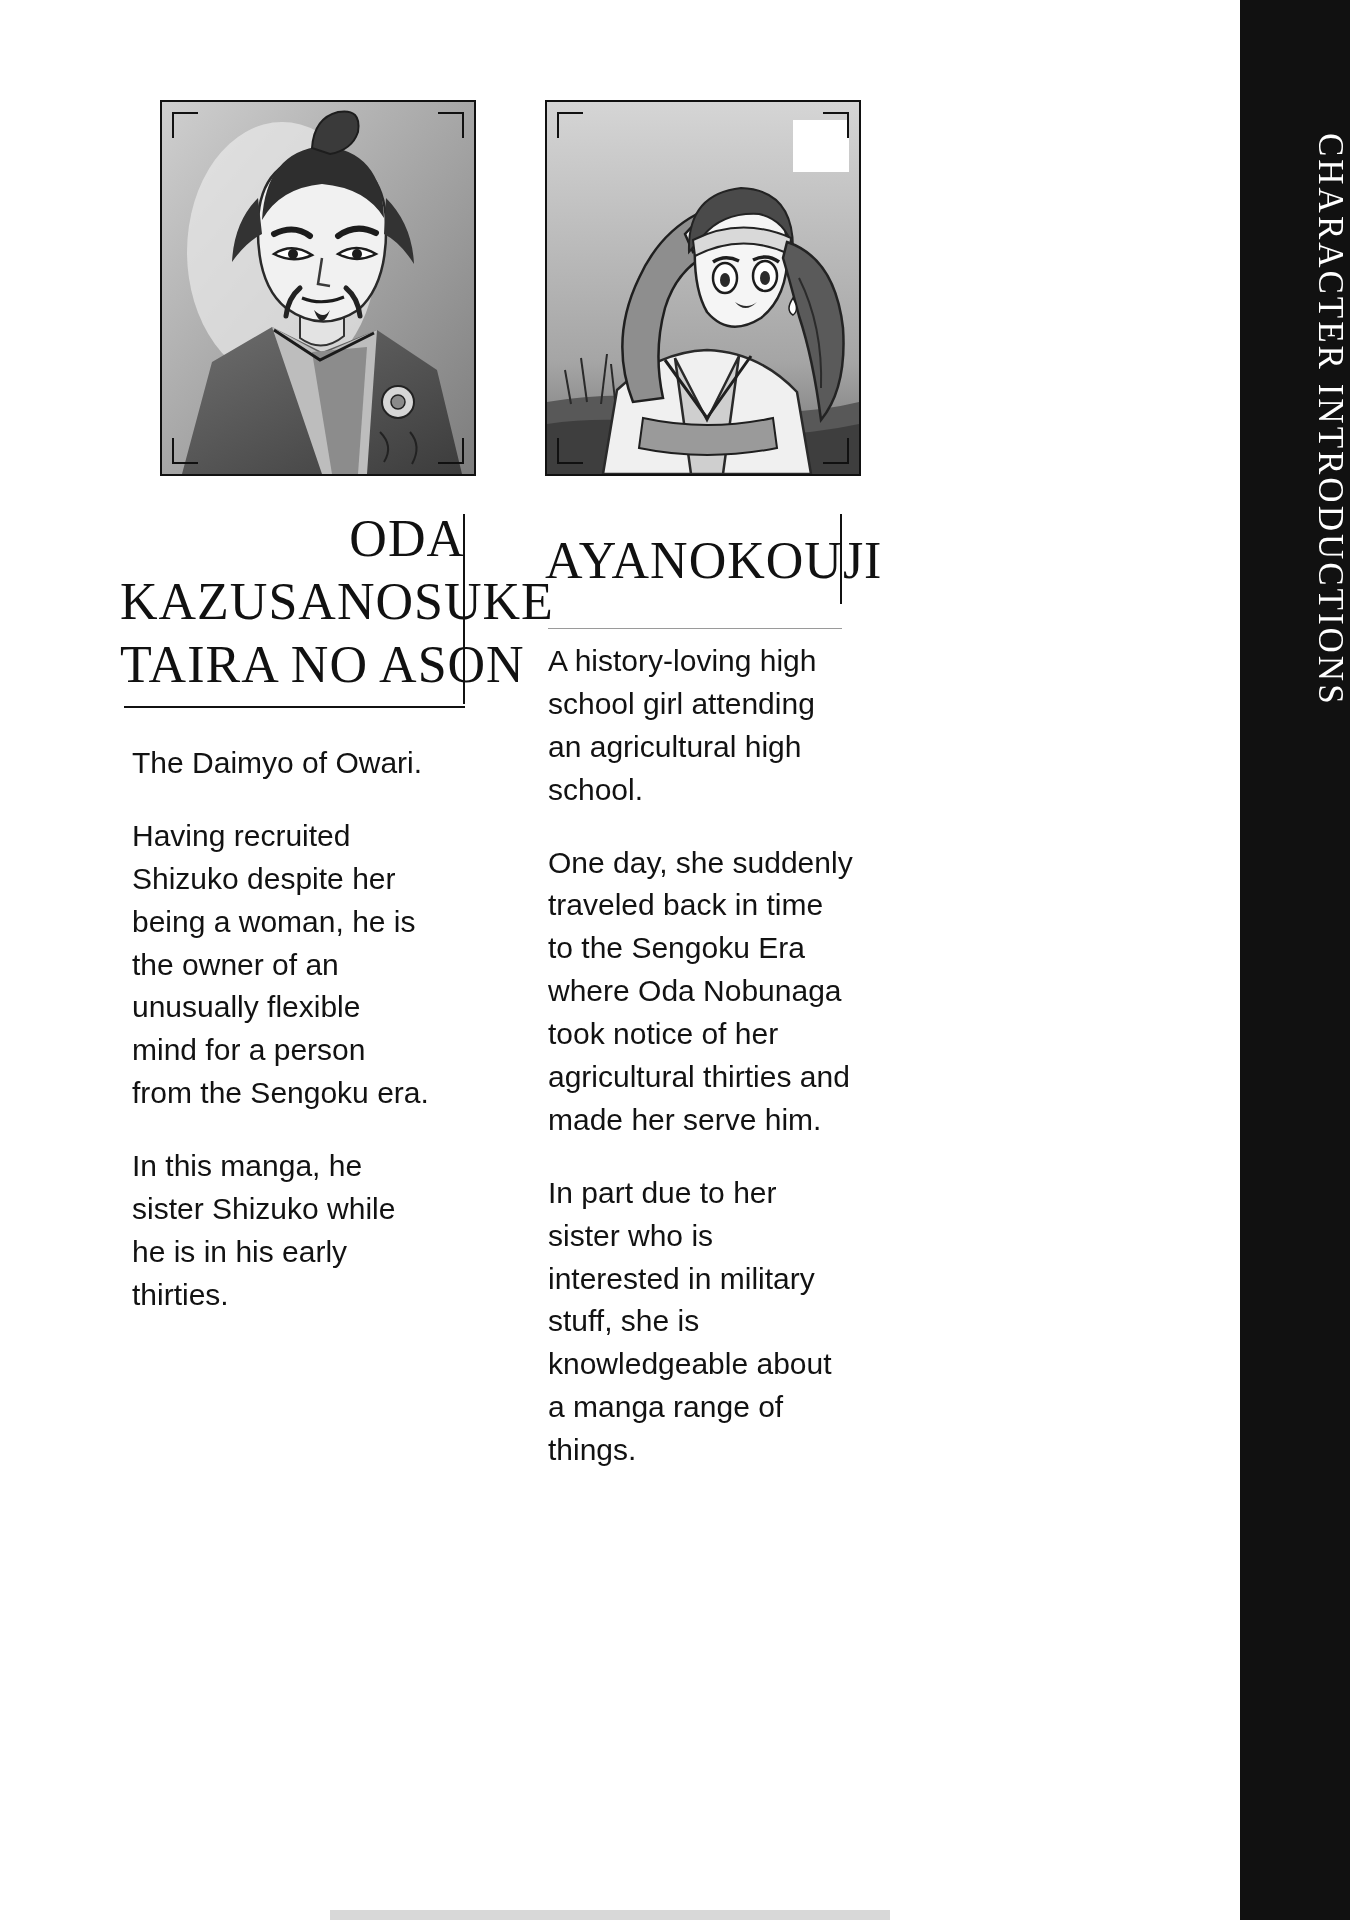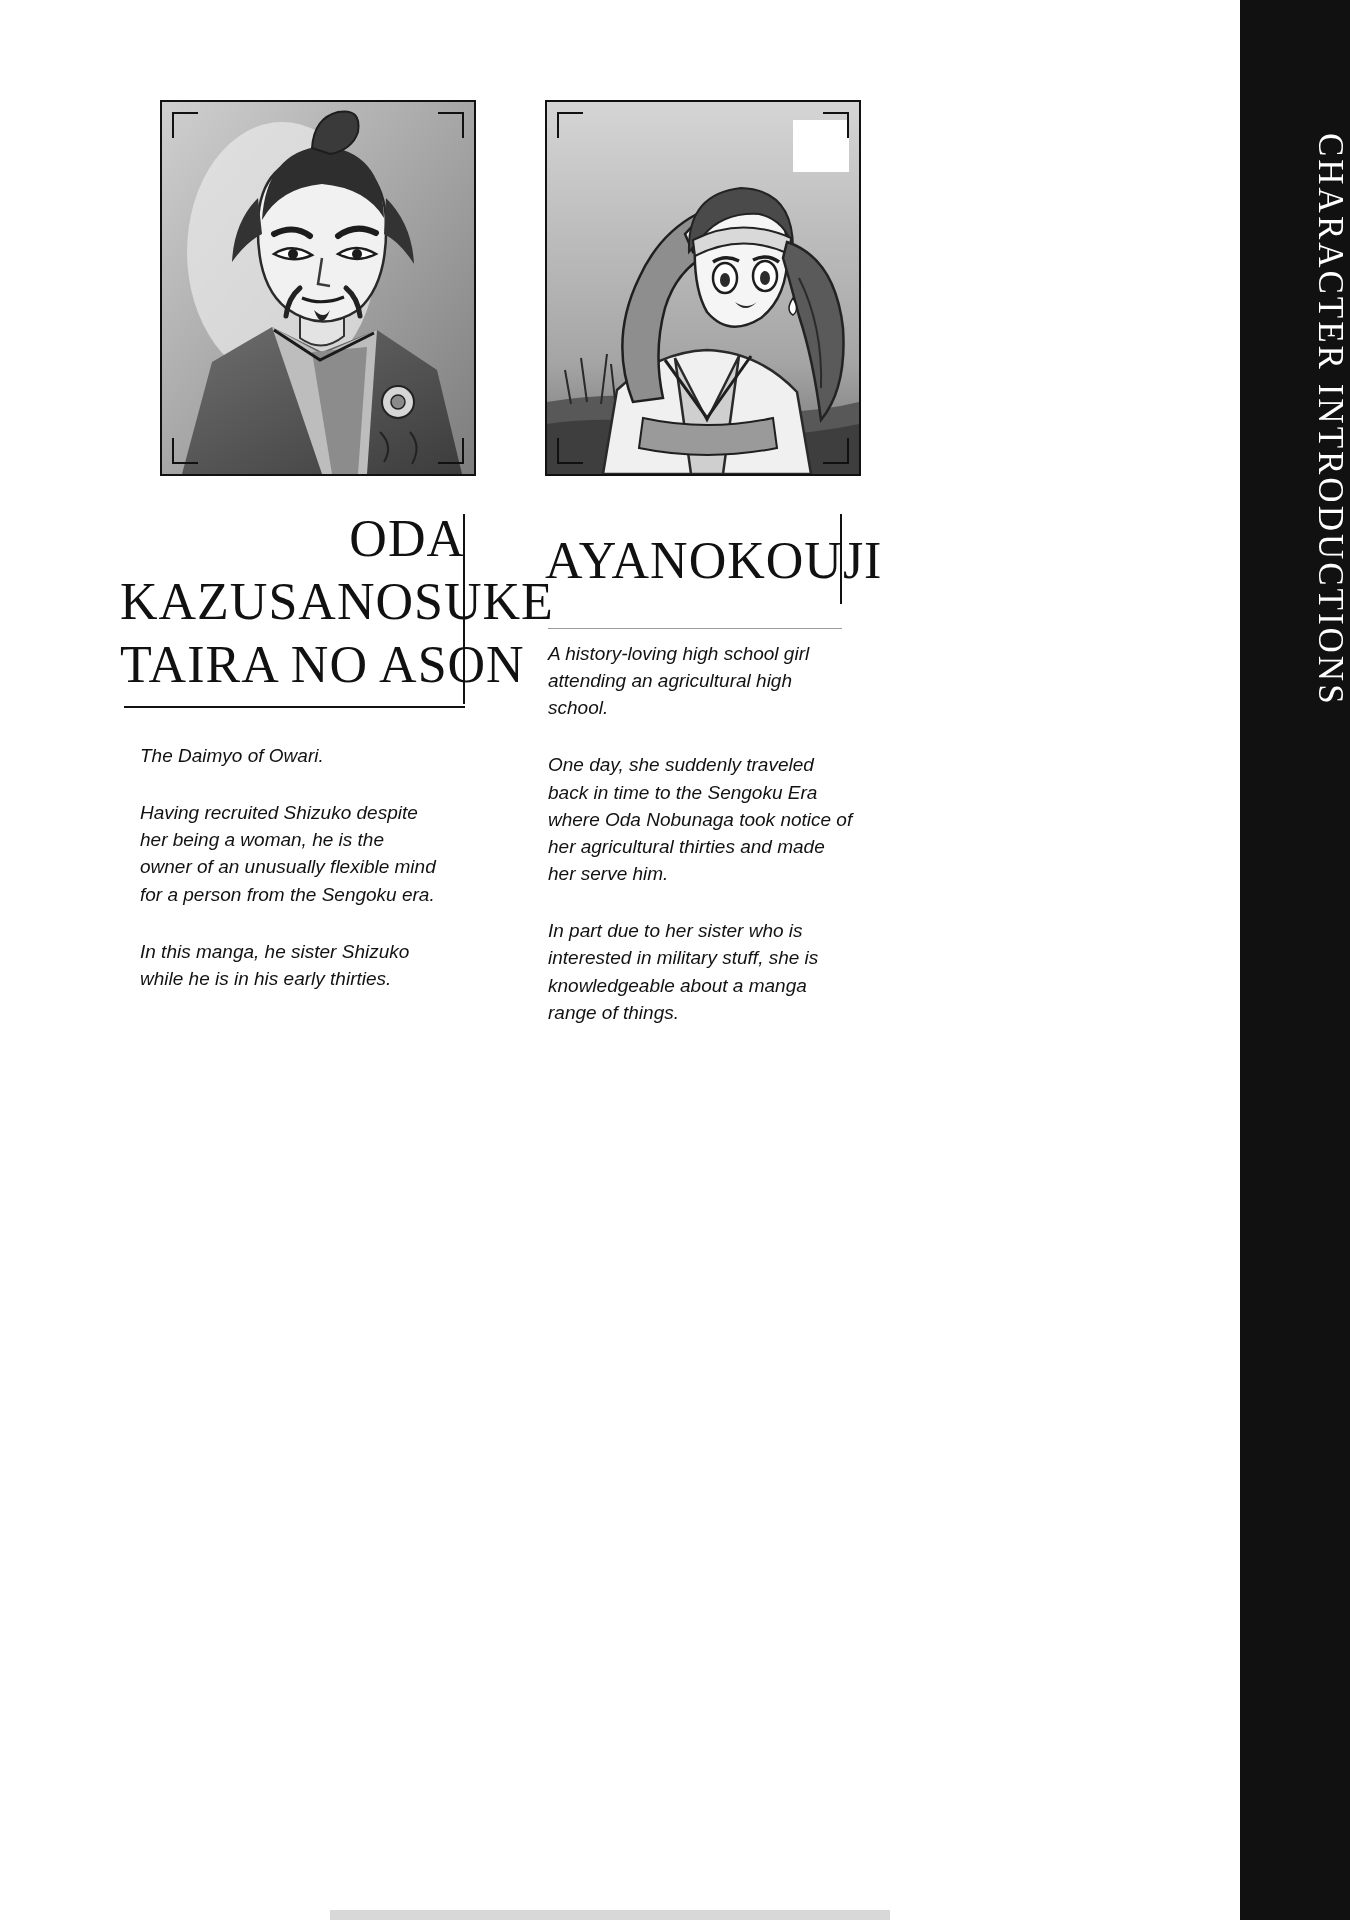--- a/index.html
+++ b/index.html
@@ -112,29 +112,28 @@
   .np-rule-h {
     position: absolute;
     height: 2px;
     background: #111;
   }
 
   
   .bodytext {
     position: absolute;
     font-family: "Liberation Sans", sans-serif;
-    font-size: 19px;
+    font-size: 30px;
     line-height: 1.43;
     color: #121212;
-    font-style: italic;
   }
   .bodytext p {
     margin: 0 0 30px 0;
   }
-  .bt-left  { left: 132px; top: 742px; width: 300px; margin-left: 8px; }
+  .bt-left  { left: 132px; top: 742px; width: 300px; }
   .bt-right { left: 548px; top: 640px; width: 305px; }
 
   
   .bottom-strip {
     position: absolute;
     left: 330px;
     bottom: 0;
     width: 560px;
     height: 10px;
     background: #d8d8d8;

